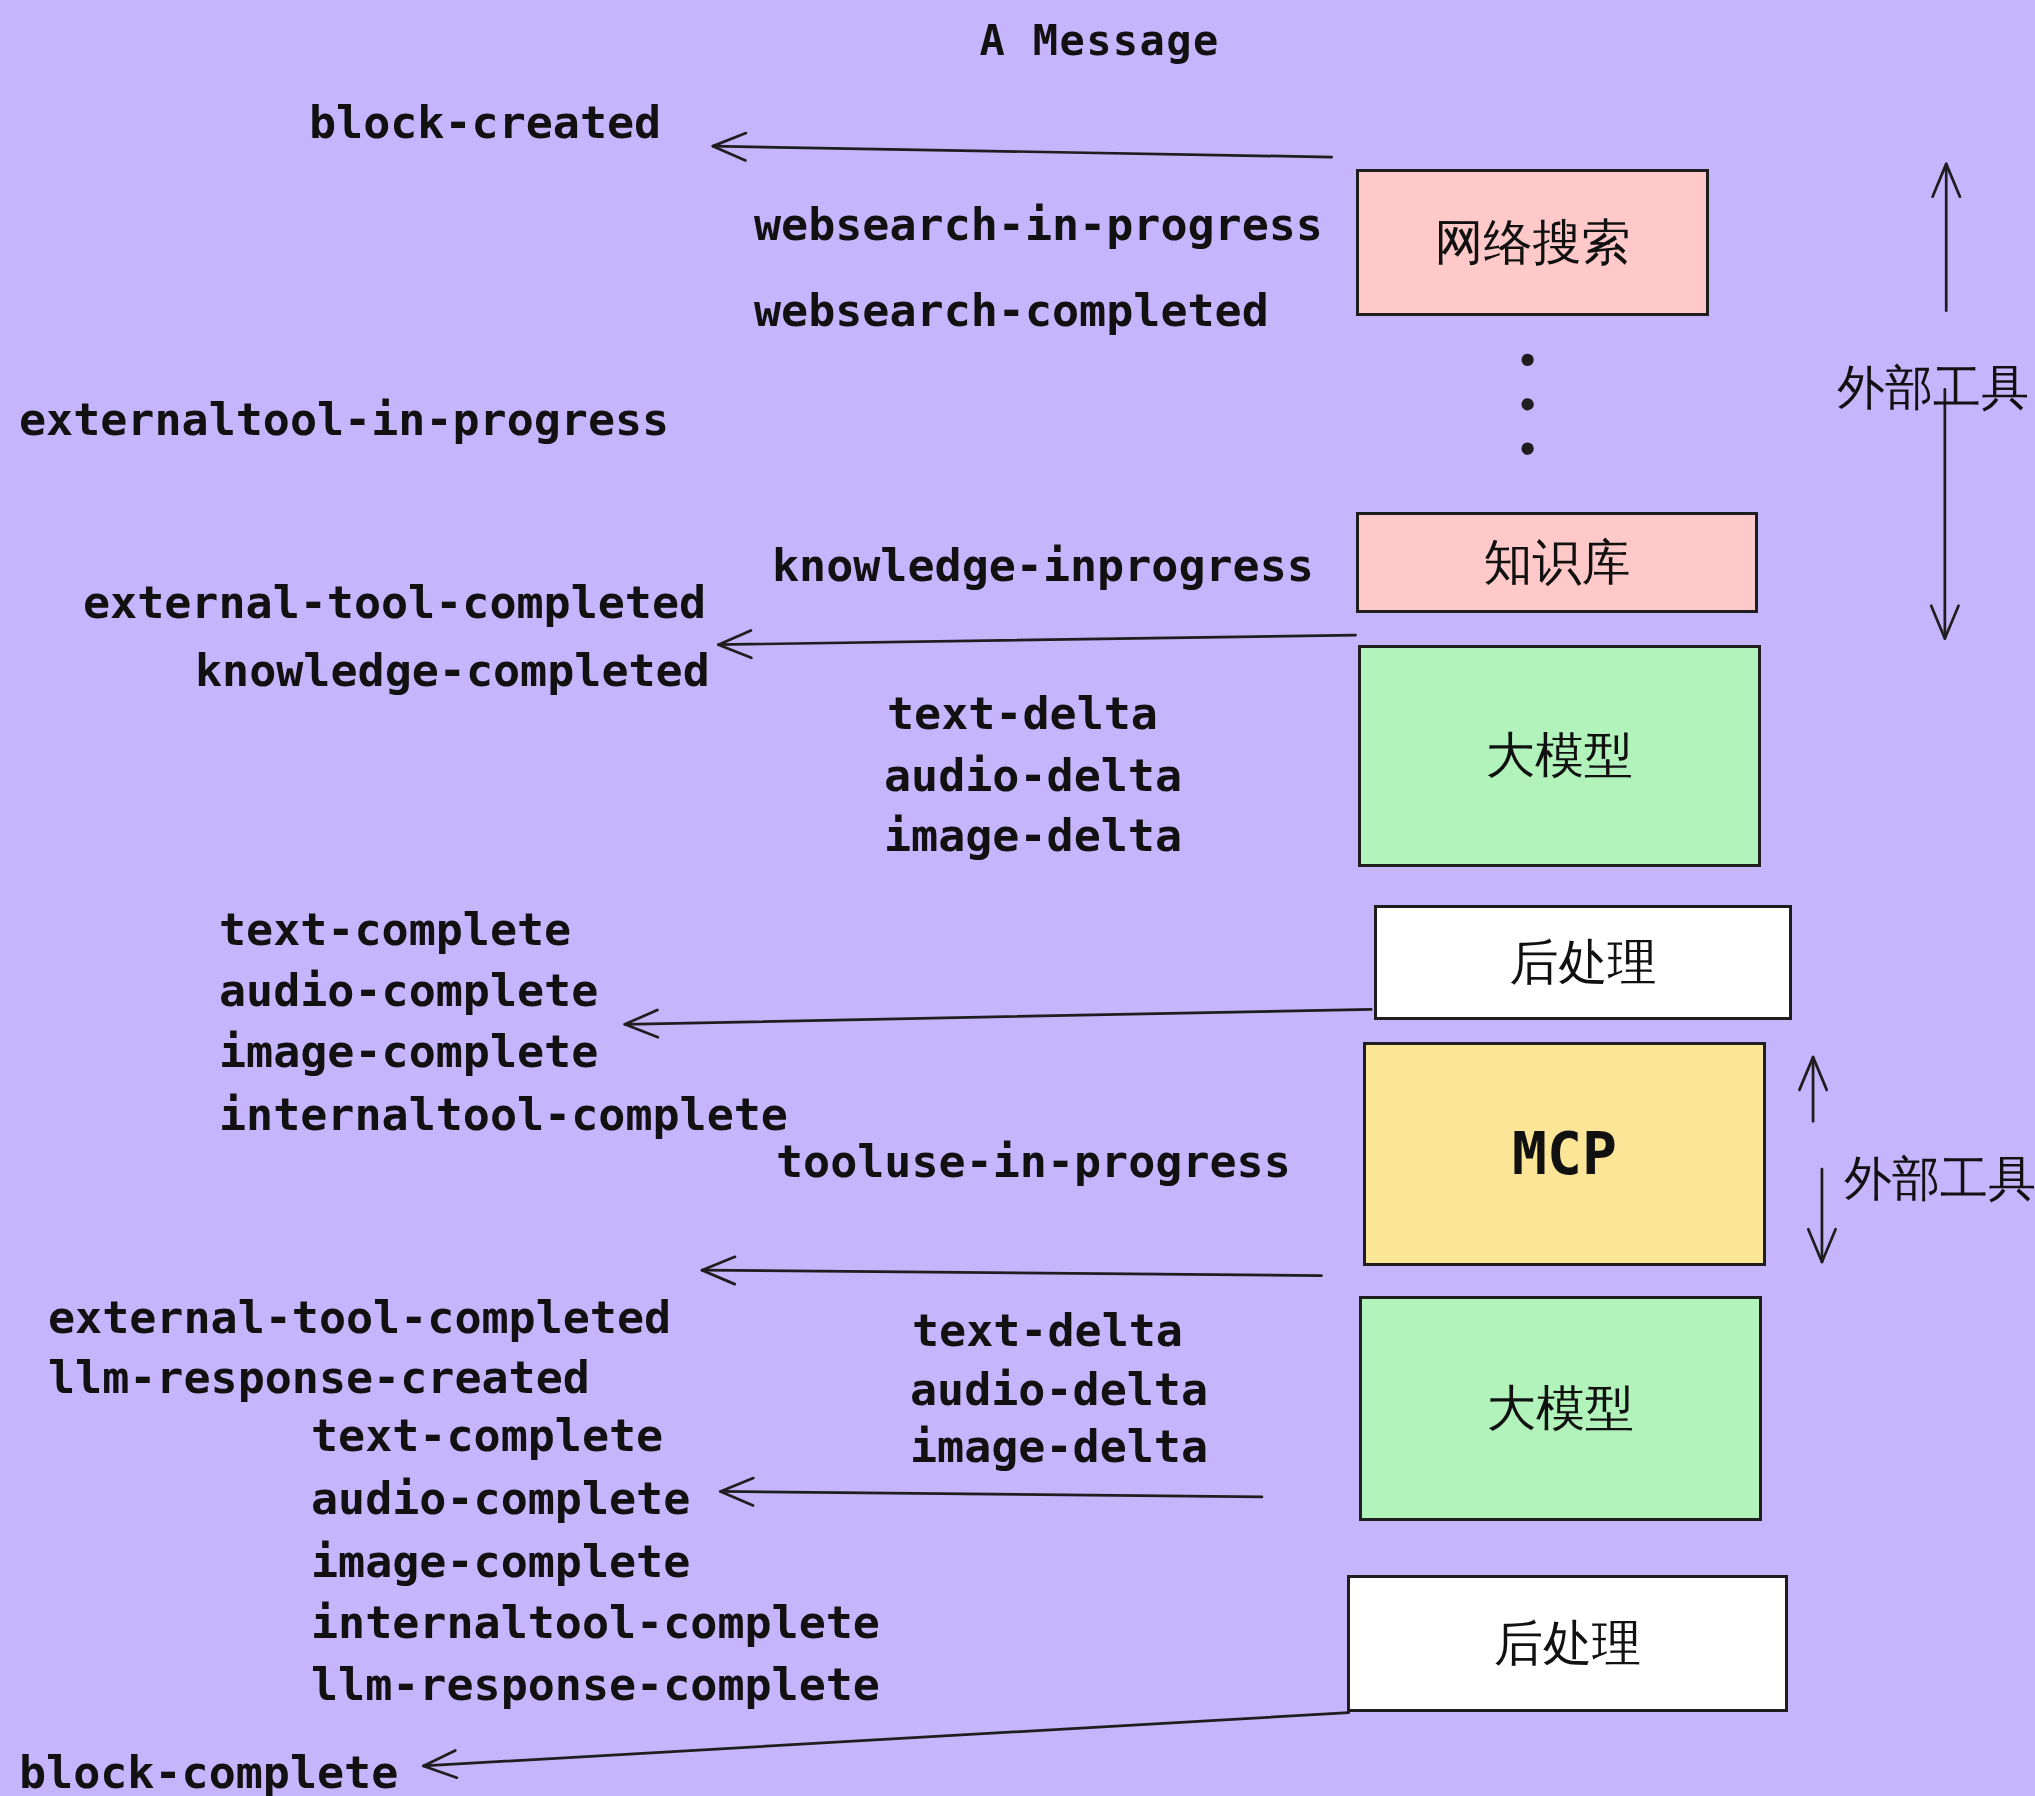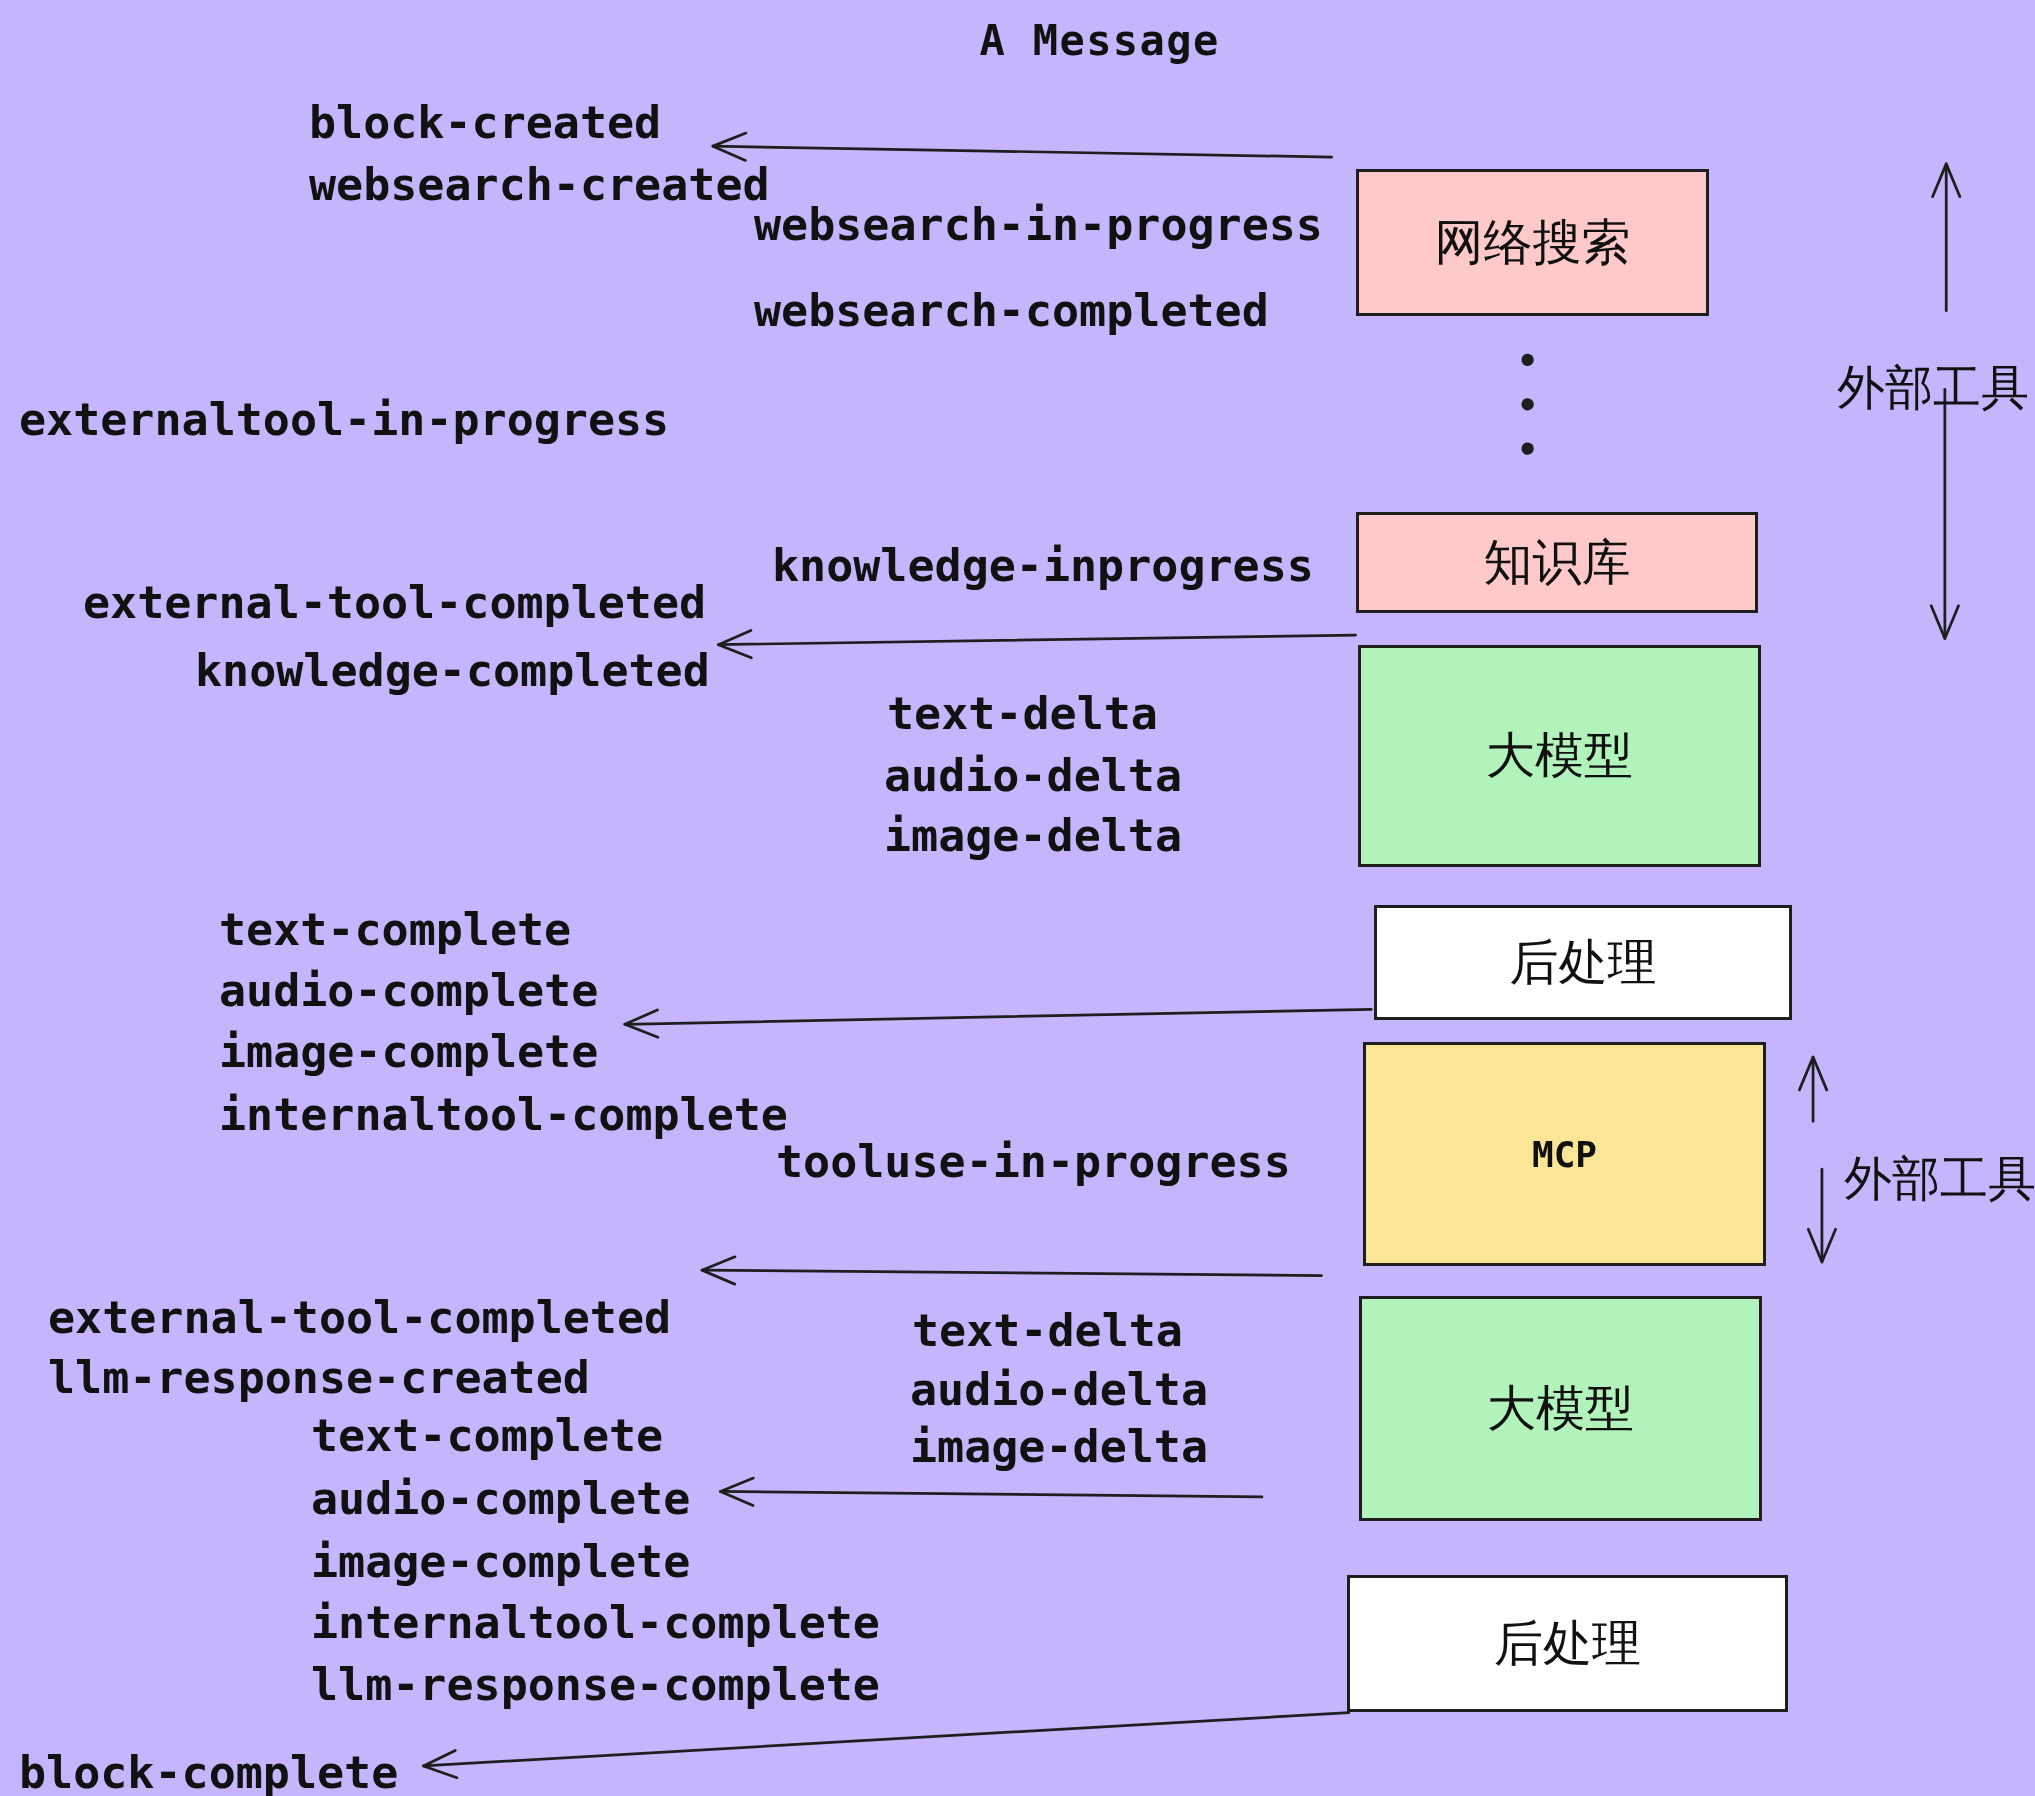--- a/index.html
+++ b/index.html
@@ -25,21 +25,21 @@
   }
   .box{
     position:absolute;
     border:3.4px solid #1e1e1e;
     box-sizing:border-box;
     display:flex;align-items:center;justify-content:center;
     font-family:"DejaVu Sans", sans-serif;
     font-size:49px;color:#111111;
     white-space:nowrap;
   }
-  .box.mono{font-family:"DejaVu Sans Mono", monospace;font-size:36px;font-weight:bold;}
+  .box.mono{font-family:"DejaVu Sans Mono", monospace;font-size:58px;font-weight:bold;}
   .cn-note{
     position:absolute;
     font-family:"DejaVu Sans", sans-serif;
     font-size:48px;color:#111111;
     white-space:nowrap;line-height:1;margin-top:30px;
   }
 </style>
 </head>
 <body>
 
@@ -92,21 +92,20 @@
     <span>大模型</span>
   </div>
   <div class="box" style="left: 1347px; top: 1575px; width: 441px; height: 137px; background-color: rgb(255, 255, 255);">
     <span>后处理</span>
   </div>
 
   <div class="cn-note" style="left:1837px;top:333px;">外部工具</div>
   <div class="cn-note" style="left:1844px;top:1124px;">外部工具</div>
 
   <div class="ev" style="left:309px;top:100px;">block-created</div>
-  <div class="ev" style="left:309px;top:162px;">websearch-created</div>
   <div class="ev" style="left:754px;top:202px;">websearch-in-progress</div>
   <div class="ev" style="left:754px;top:288px;">websearch-completed</div>
   <div class="ev" style="left:19px;top:397px;">externaltool-in-progress</div>
   <div class="ev" style="left:772px;top:543px;">knowledge-inprogress</div>
   <div class="ev" style="left:83px;top:580px;">external-tool-completed</div>
   <div class="ev" style="left:195px;top:641px;margin-top:7px;">knowledge-completed</div>
   <div class="ev" style="left:887px;top:691px;">text-delta</div>
   <div class="ev" style="left:884px;top:753px;">audio-delta</div>
   <div class="ev" style="left:884px;top:813px;">image-delta</div>
   <div class="ev" style="left:219px;top:907px;">text-complete</div>

